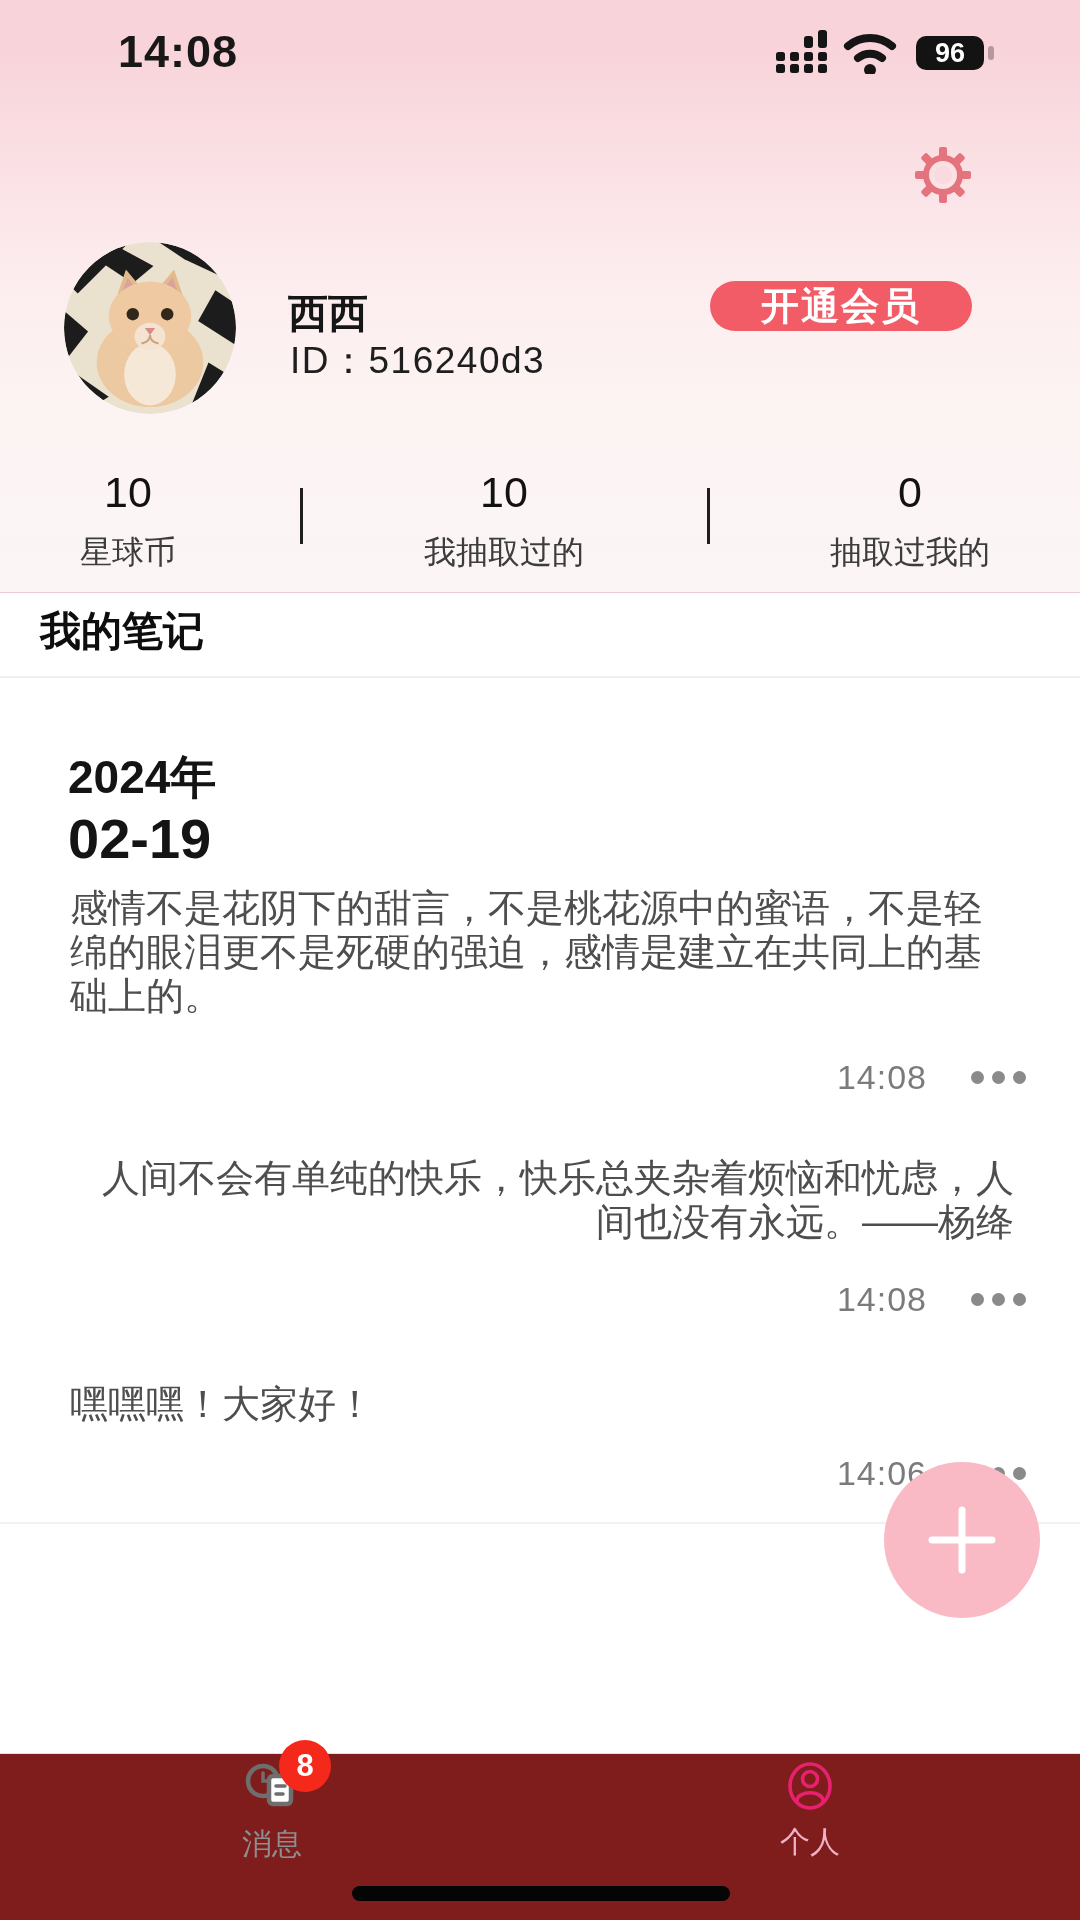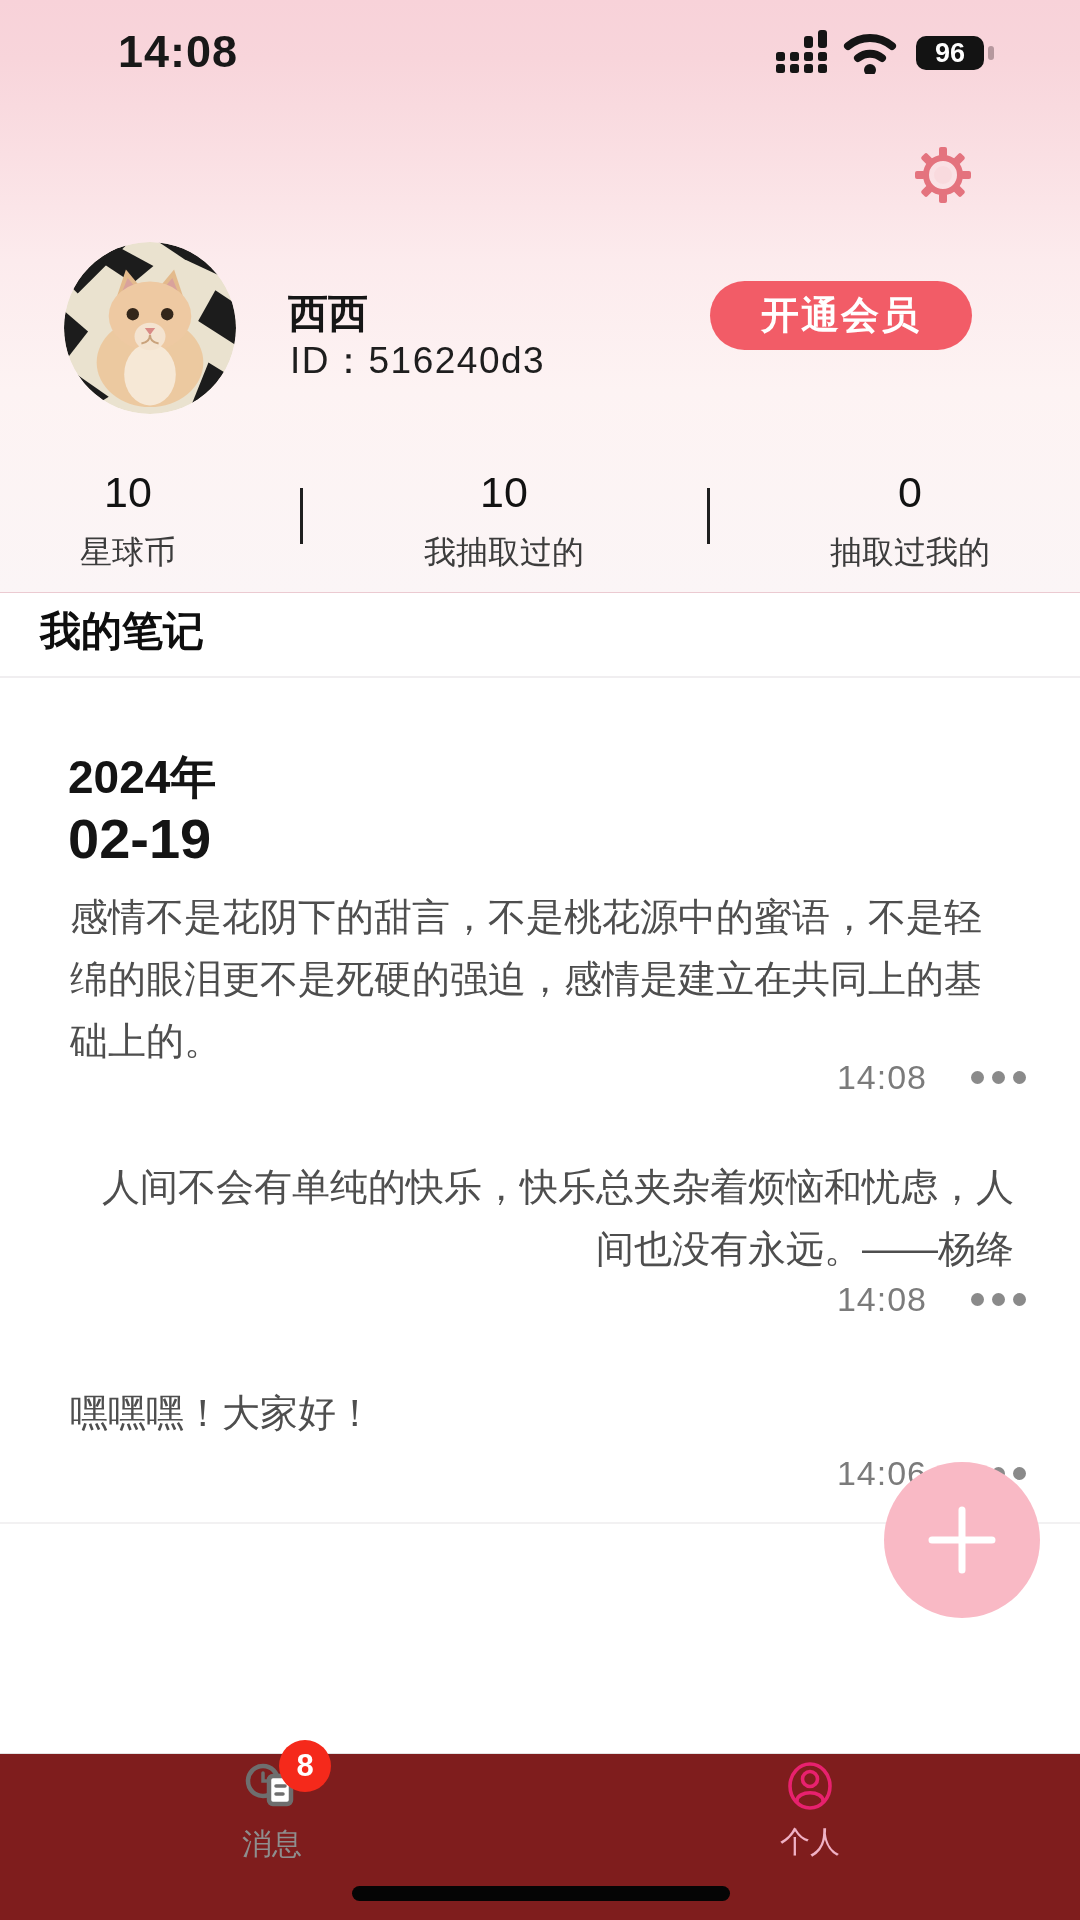--- a/index.html
+++ b/index.html
@@ -17,36 +17,36 @@
   
   .status-time{position:absolute;left:118px;top:26px;font-size:45px;font-weight:700;color:#181818;letter-spacing:1px;}
   .status-icons{position:absolute;left:770px;top:30px;width:240px;height:44px;}
   
   .gear{position:absolute;left:911px;top:143px;width:64px;height:64px;cursor:pointer;}
   
   .avatar{position:absolute;left:64px;top:242px;width:172px;height:172px;border-radius:50%;overflow:hidden;}
   .profile-name{position:absolute;left:288px;top:258px;font-size:40px;font-weight:600;color:#161616;margin-top:28px;}
   .profile-id{position:absolute;left:290px;top:336px;font-size:37px;color:#1e1e1e;letter-spacing:1.5px;}
   .vip-btn{
-    position:absolute;left:710px;top:281px;width:262px;height:69px;border:none;border-radius:35px;
+    position:absolute;left:710px;top:281px;width:262px;height:50px;border:none;border-radius:35px;
     background:#f25c67;color:#ffffff;font-size:38px;font-weight:700;letter-spacing:2px;
     display:flex;align-items:center;justify-content:center;cursor:pointer;
     font-family:inherit;
   }
   
   .stat{position:absolute;top:468px;transform:translateX(-50%);text-align:center;width:300px;}
   .stat .num{font-size:43px;font-weight:500;color:#121212;}
   .stat .lbl{font-size:32px;color:#3c3c3c;margin-top:14px;}
   .stat-sep{position:absolute;top:488px;width:3px;height:56px;background:#1f1f1f;}
   
   .section-title{position:absolute;left:40px;top:604px;font-size:41px;font-weight:700;color:#0e0e0e;}
   .hr1{position:absolute;left:0;top:676px;width:100%;height:2px;background:#f0eef0;}
   .year{position:absolute;left:68px;top:712px;font-size:46px;font-weight:700;color:#141414;margin-top:35px;}
   .day{position:absolute;left:68px;top:806px;font-size:56px;font-weight:700;color:#141414;}
-  .note-text{position:absolute;left:70px;width:944px;font-size:38px;line-height:62px;color:#4e4e4e;}
+  .note-text{position:absolute;left:70px;width:944px;font-size:38px;line-height:44px;color:#4e4e4e;}
   .note-meta{
     position:absolute;right:70px;display:flex;align-items:center;
   }
   .note-time{font-size:34px;color:#7b7b7b;letter-spacing:1px;}
   .note-dots{display:flex;gap:8px;margin-left:44px;cursor:pointer;}
   .note-dots i{width:13px;height:13px;border-radius:50%;background:#8a8a8a;display:block;}
   .t1{top:886px;} .m1{top:1058px;}
   .t2{top:1156px;text-align:right;} .m2{top:1280px;}
   .t3{top:1382px;} .m3{top:1454px;}
   .hr2{position:absolute;left:0;top:1522px;width:100%;height:2px;background:#f2f1f2;}

